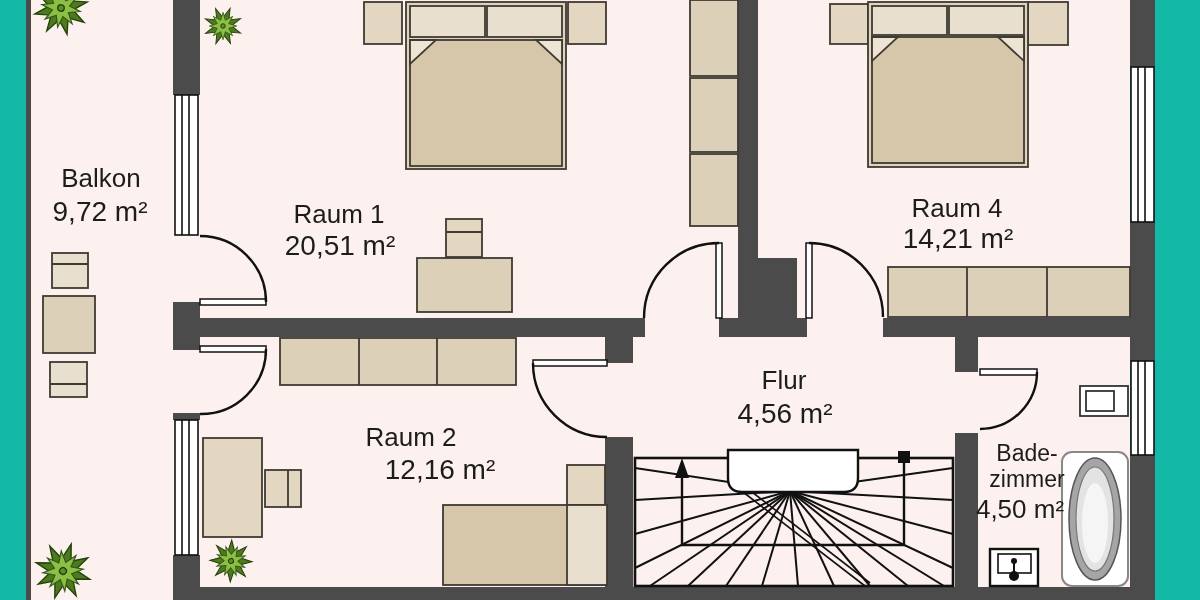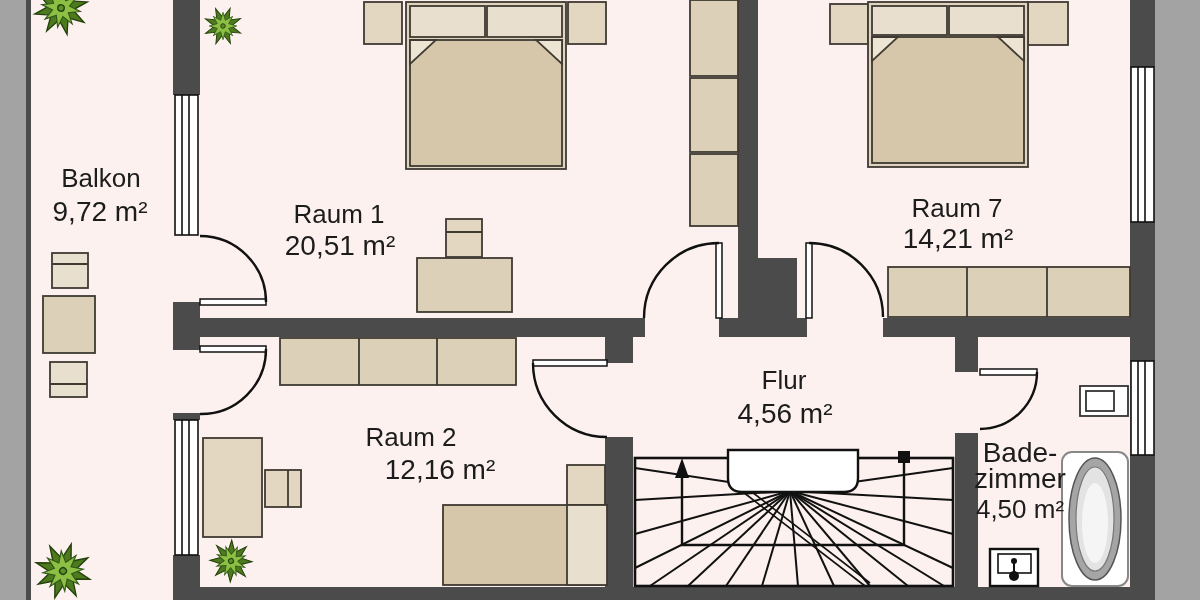--- a/index.html
+++ b/index.html
@@ -1,23 +1,23 @@
 <!DOCTYPE html>
 <html><head>
 <meta charset="utf-8">
 <style>
   html,body{margin:0;padding:0;background:#ffffff;overflow:hidden;}
-  #plan{position:relative;width:1200px;height:600px;background:#a3a3a3;
+  #plan{position:relative;width:1200px;height:600px;background:#14b8a6;
         font-family:"Liberation Sans", sans-serif;}
   #plan svg{position:absolute;left:0;top:0;width:1200px;height:600px;display:block;}
   .label{position:absolute;text-align:center;color:#1c1c1c;transform:translateX(-50%);
          white-space:nowrap;line-height:1.08;}
   .room-name{font-size:26px;}
   .room-area{font-size:28px;}
-  .bath-name{font-size:28px;line-height:26px;}
+  .bath-name{font-size:23px;line-height:26px;margin-left:7px;}
   .bath-area{font-size:26px;}
   .bath-name span{display:block;}
 </style>
 </head>
 <body>
 
 <div id="plan">
 <svg viewBox="0 0 1200 600">
   <defs>
     <polygon id="star" points="1,0 0.416,0.172 0.707,0.707 0.172,0.416 0,1 -0.172,0.416 -0.707,0.707 -0.416,0.172 -1,0 -0.416,-0.172 -0.707,-0.707 -0.172,-0.416 0,-1 0.172,-0.416 0.707,-0.707 0.416,-0.172"></polygon>
@@ -235,21 +235,21 @@
 
   <div class="label room-name" style="left:101px;top:164px;">Balkon</div>
   <div class="label room-area" style="left:100px;top:197px;">9,72 m²</div>
 
   <div class="label room-name" style="left:339px;top:200px;">Raum 1</div>
   <div class="label room-area" style="left:340px;top:231px;">20,51 m²</div>
 
   <div class="label room-name" style="left:411px;top:423px;">Raum 2</div>
   <div class="label room-area" style="left:412px;top:455px;margin-left:28px;">12,16 m²</div>
 
-  <div class="label room-name" style="left:957px;top:194px;">Raum 7</div>
+  <div class="label room-name" style="left:957px;top:194px;">Raum 4</div>
   <div class="label room-area" style="left:958px;top:224px;">14,21 m²</div>
 
   <div class="label room-name" style="left:784px;top:366px;">Flur</div>
   <div class="label room-area" style="left:785px;top:399px;">4,56 m²</div>
 
   <div class="label bath-name" style="left:1020px;top:440px;">
     <span>Bade-</span>
     <span>zimmer</span>
   </div>
   <div class="label bath-area" style="left:1020px;top:495px;">4,50 m²</div>

